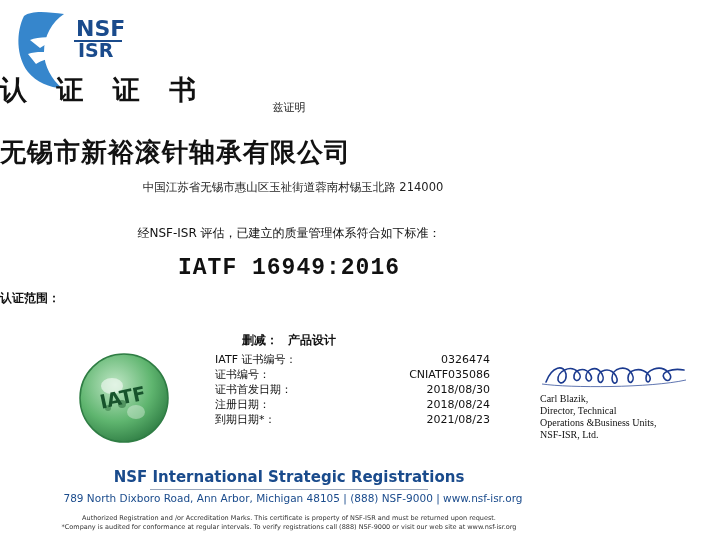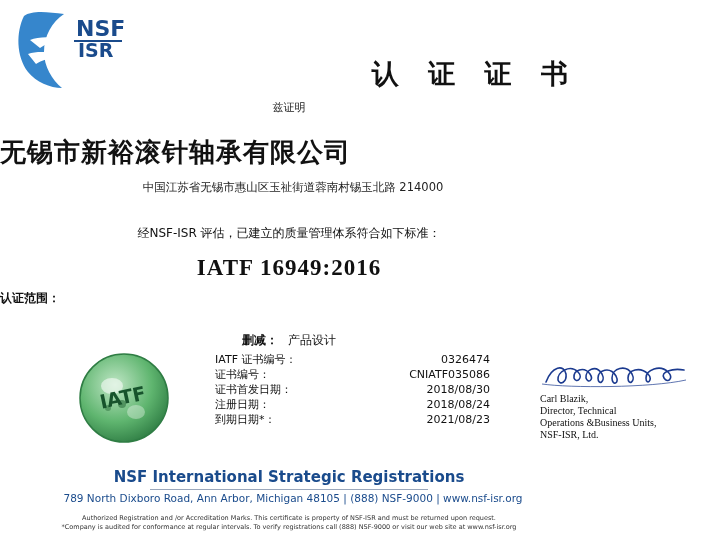--- a/index.html
+++ b/index.html
@@ -39,22 +39,22 @@
     width: 92px;
     height: 92px;
   }
   .iatf-seal svg { display: block; }
 
   
   .cert-title {
     position: absolute;
     left: 0;
     right: 0;
-    top: 56px;
-    text-align: right;
+    top: 72px;
+    text-align: left;
     font-size: 27px;
     font-weight: bold;
     letter-spacing: 10px;
     color: #111;
     font-family: "DejaVu Sans", sans-serif;
   }
   .hereby {
     position: absolute;
     left: 0;
     right: 0;
@@ -99,21 +99,21 @@
   .standard {
     position: absolute;
     left: 0;
     right: 0;
     top: 255px;
     text-align: center;
     font-size: 23px;
     font-weight: bold;
     letter-spacing: 1px;
     color: #111;
-    font-family: Liberation Serif, serif;
+    font-family: Liberation Mono, monospace;
   }
   .scope-label {
     position: absolute;
     left: 0;
     right: 0;
     top: 290px;
     text-align: left;
     font-size: 12px;
     font-weight: bold;
     color: #111;
@@ -133,21 +133,21 @@
     position: absolute;
     left: 0;
     right: 0;
     top: 332px;
     text-align: center;
     font-size: 12px;
     color: #111;
     font-family: "DejaVu Sans", sans-serif;
   }
   .exclusion b { font-weight: bold; }
-  .exclusion .val { font-weight: normal; margin-left: 10px; }
+  .exclusion .val { font-weight: bold; margin-left: 10px; }
 
   
   .details {
     position: absolute;
     left: 215px;
     top: 352px;
     width: 275px;
     font-size: 11px;
     font-family: "DejaVu Sans", sans-serif;
     color: #111;

